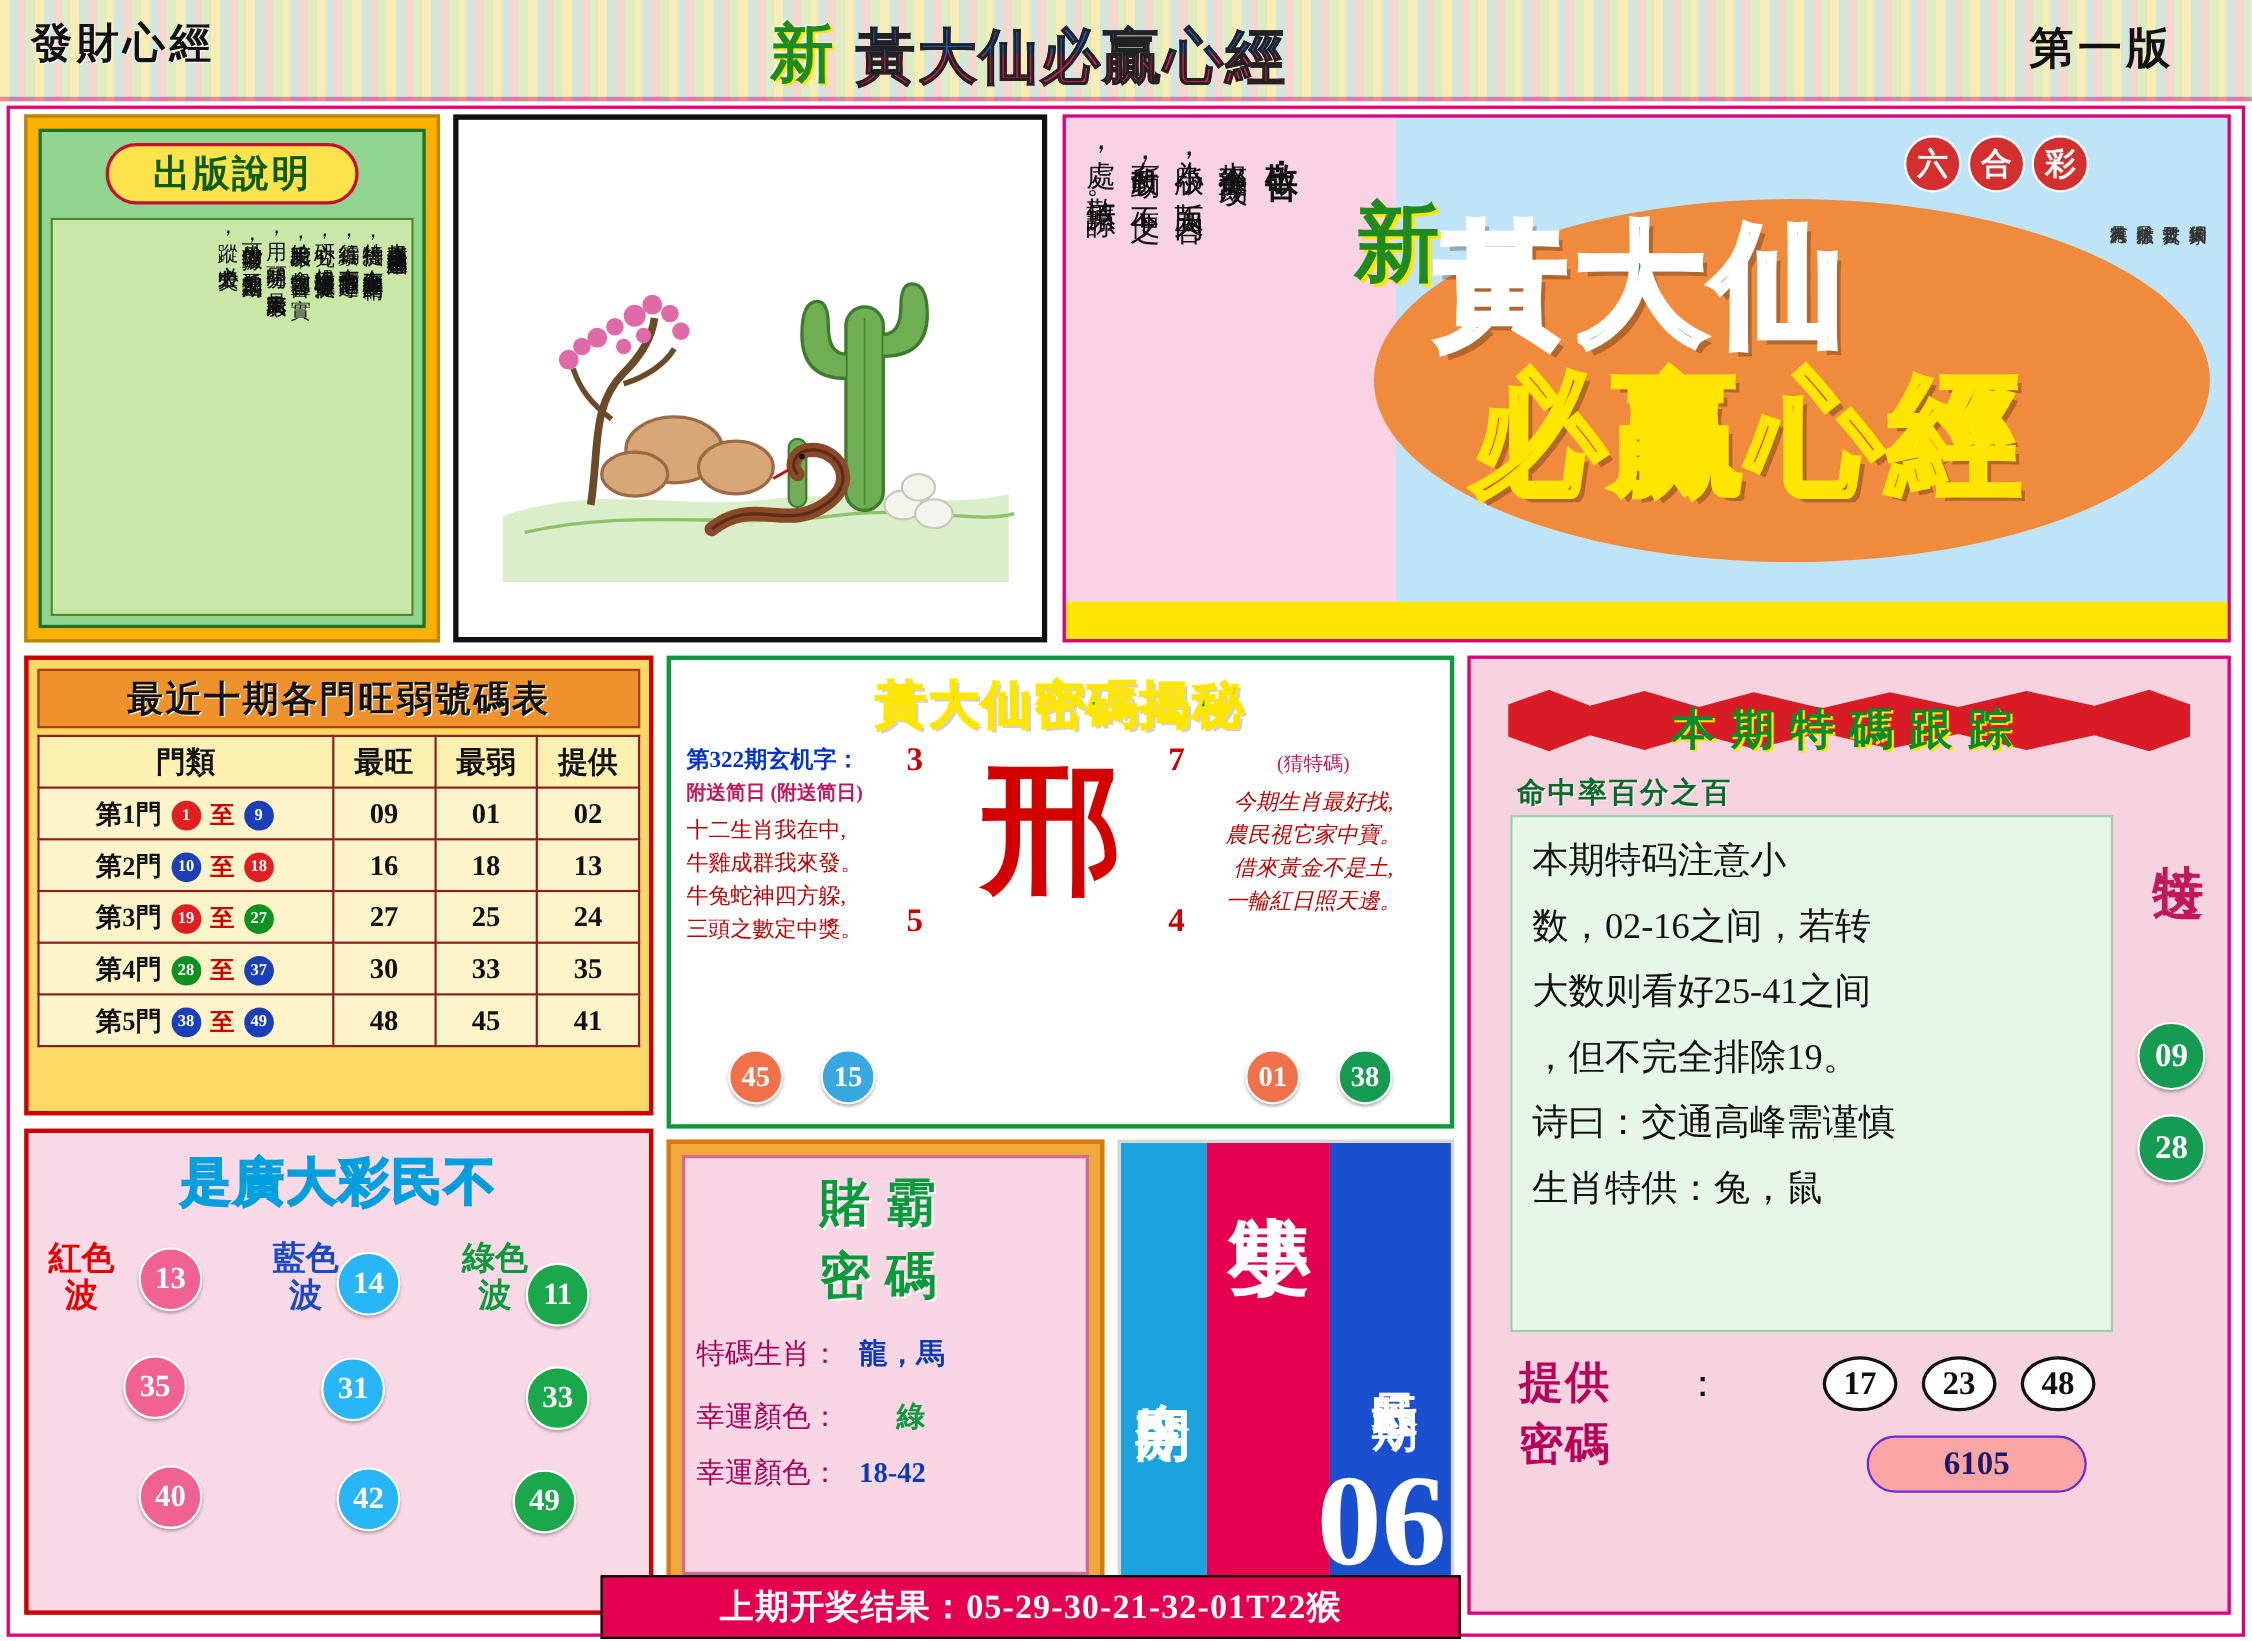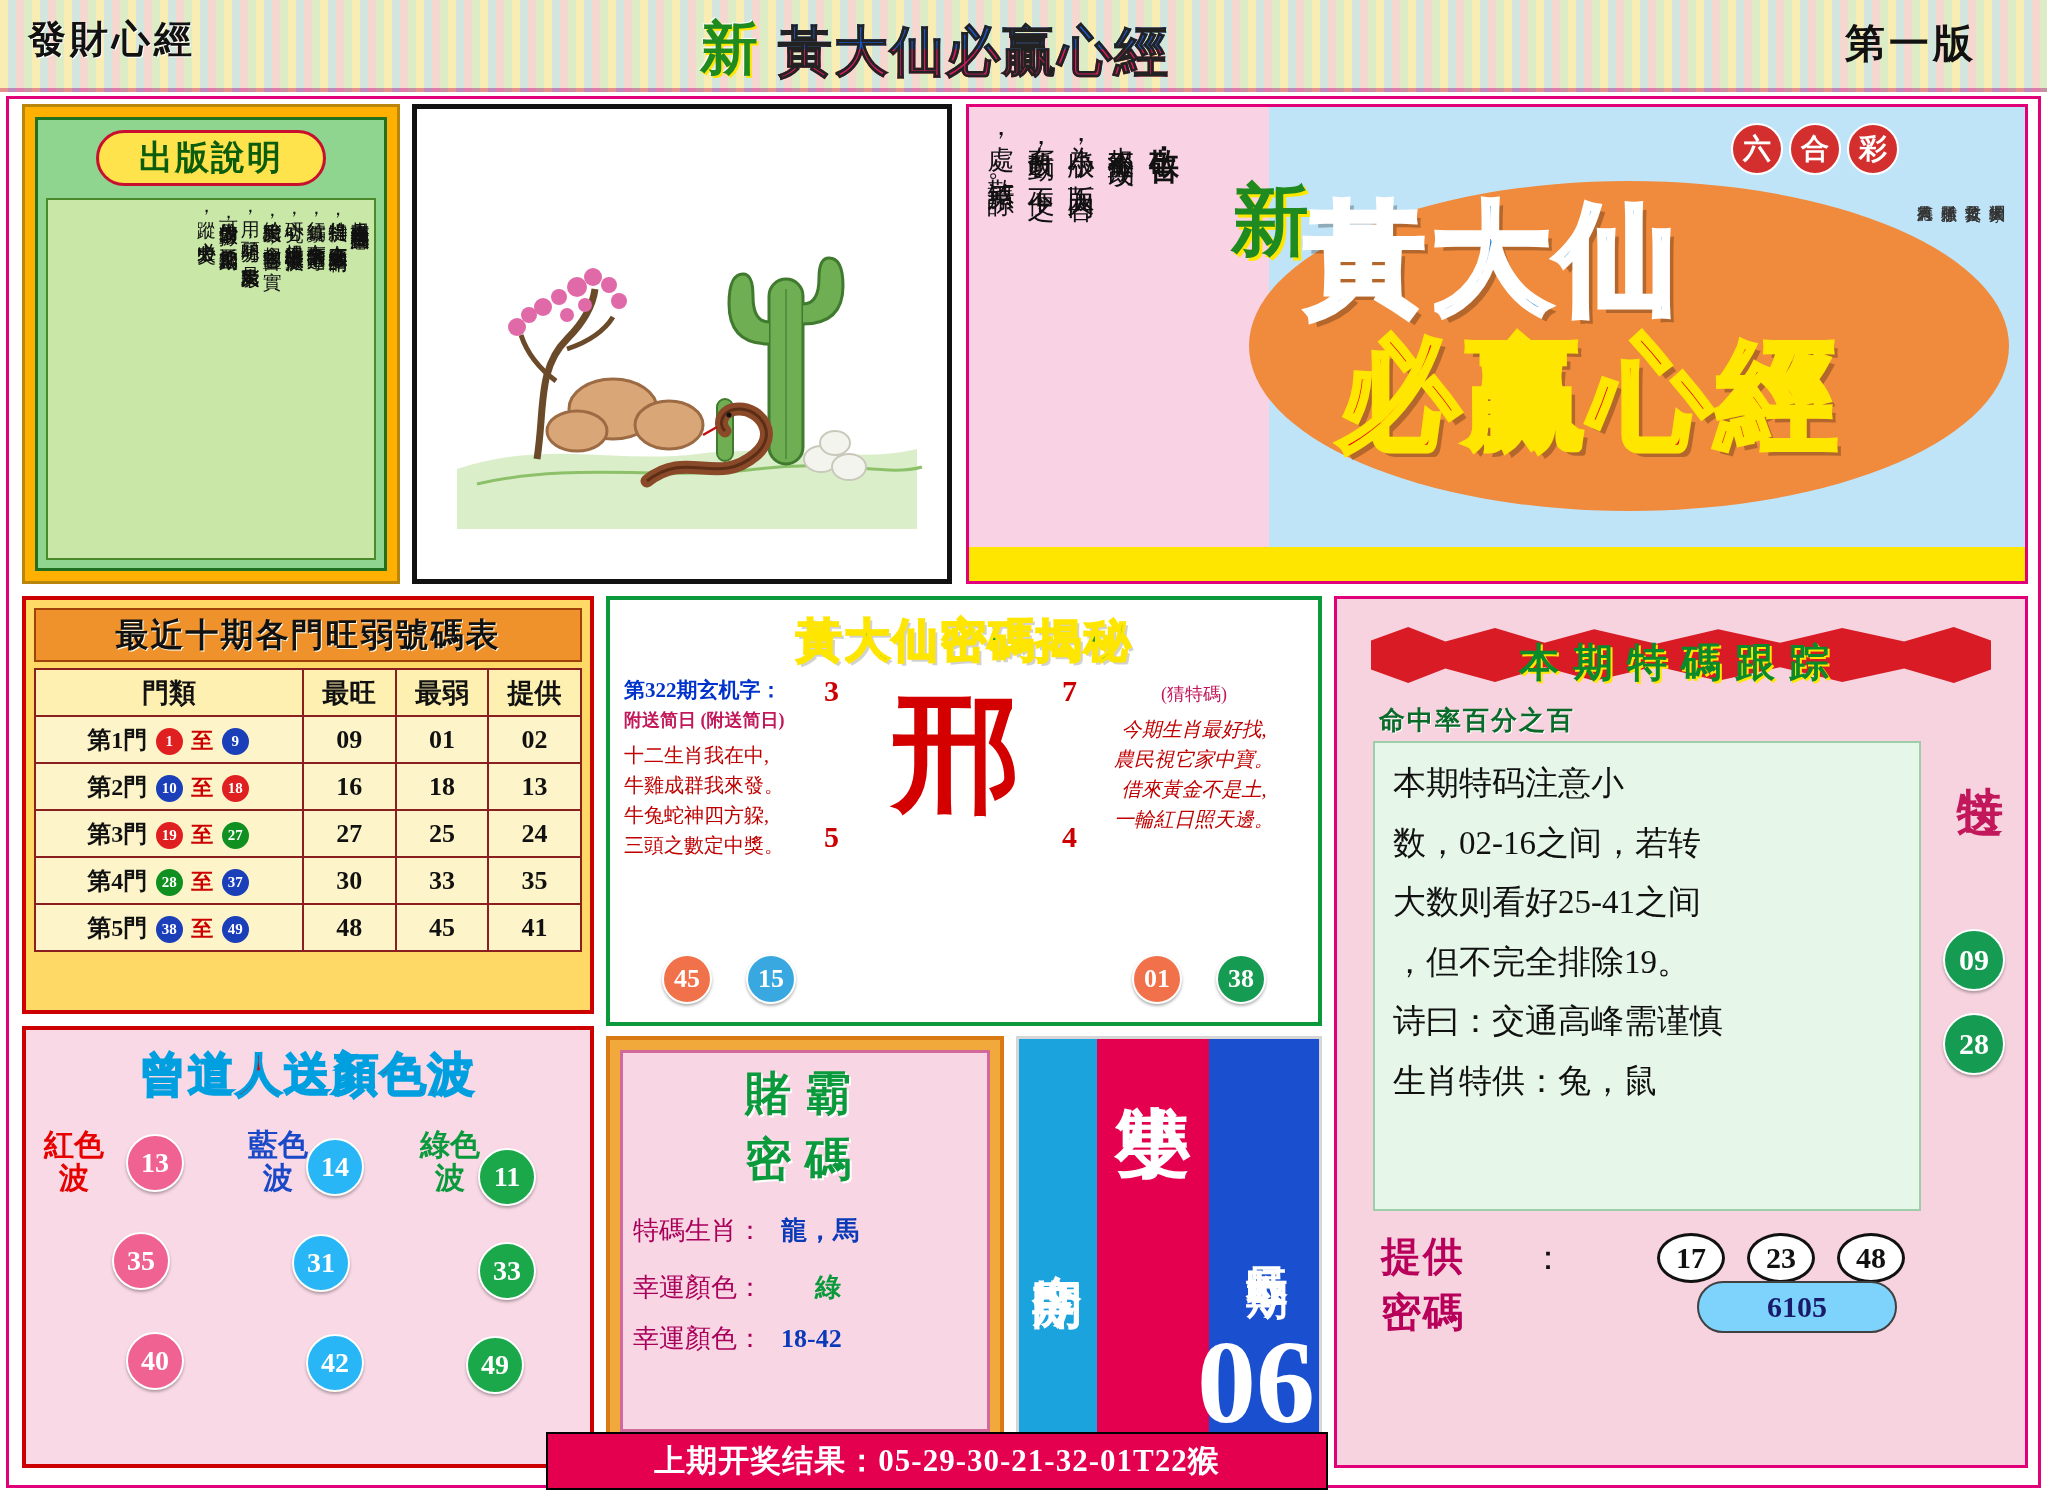--- a/index.html
+++ b/index.html
@@ -382,23 +382,23 @@
     display:flex; gap:22px;
   }
   #special .codes .oval {
     width:68px; height:50px; border-radius:50%;
     border:3px solid #111; background:#fff;
     display:flex; align-items:center; justify-content:center;
     font-family:"Liberation Serif", serif;
     font-size:30px; font-weight:bold; color:#111;
   }
   #special .pill {
-    position:absolute; left:360px; top:682px;
+    position:absolute; left:360px; top:706px;
     width:200px; height:52px; border-radius:26px;
-    background:#7dd3fc; border:2px solid #404040;
+    background:#fca5a5; border:2px solid #6d28d9;
     display:flex; align-items:center; justify-content:center;
     font-family:"Liberation Serif", serif;
     font-size:30px; font-weight:bold; color:#1a1a6a;
   }
   
   #colorwave {
     left:22px; top:1026px; width:572px; height:442px;
     background:#f9d9e6;
     border:4px solid #cc0000;
   }
@@ -797,21 +797,21 @@
     <div class="codes">
       <div class="oval">17</div>
       <div class="oval">23</div>
       <div class="oval">48</div>
     </div>
 
     <div class="pill">6105</div>
   </div>
 
   <div class="box" id="colorwave">
-    <div class="title">曾道人送顏色波</div>
+    <div class="title">是廣大彩民不</div>
     <div class="grid">
       <div class="coltitle c1">紅色波</div>
       <div class="coltitle c2">藍色波</div>
       <div class="coltitle c3">綠色波</div>
 
       <div class="ball" style="left:100px;top:20px;background:#f06292;">13</div>
       <div class="ball" style="left:86px;top:118px;background:#f06292;">35</div>
       <div class="ball" style="left:100px;top:218px;background:#f06292;">40</div>
 
       <div class="ball" style="left:280px;top:24px;background:#29b6f6;">14</div>

